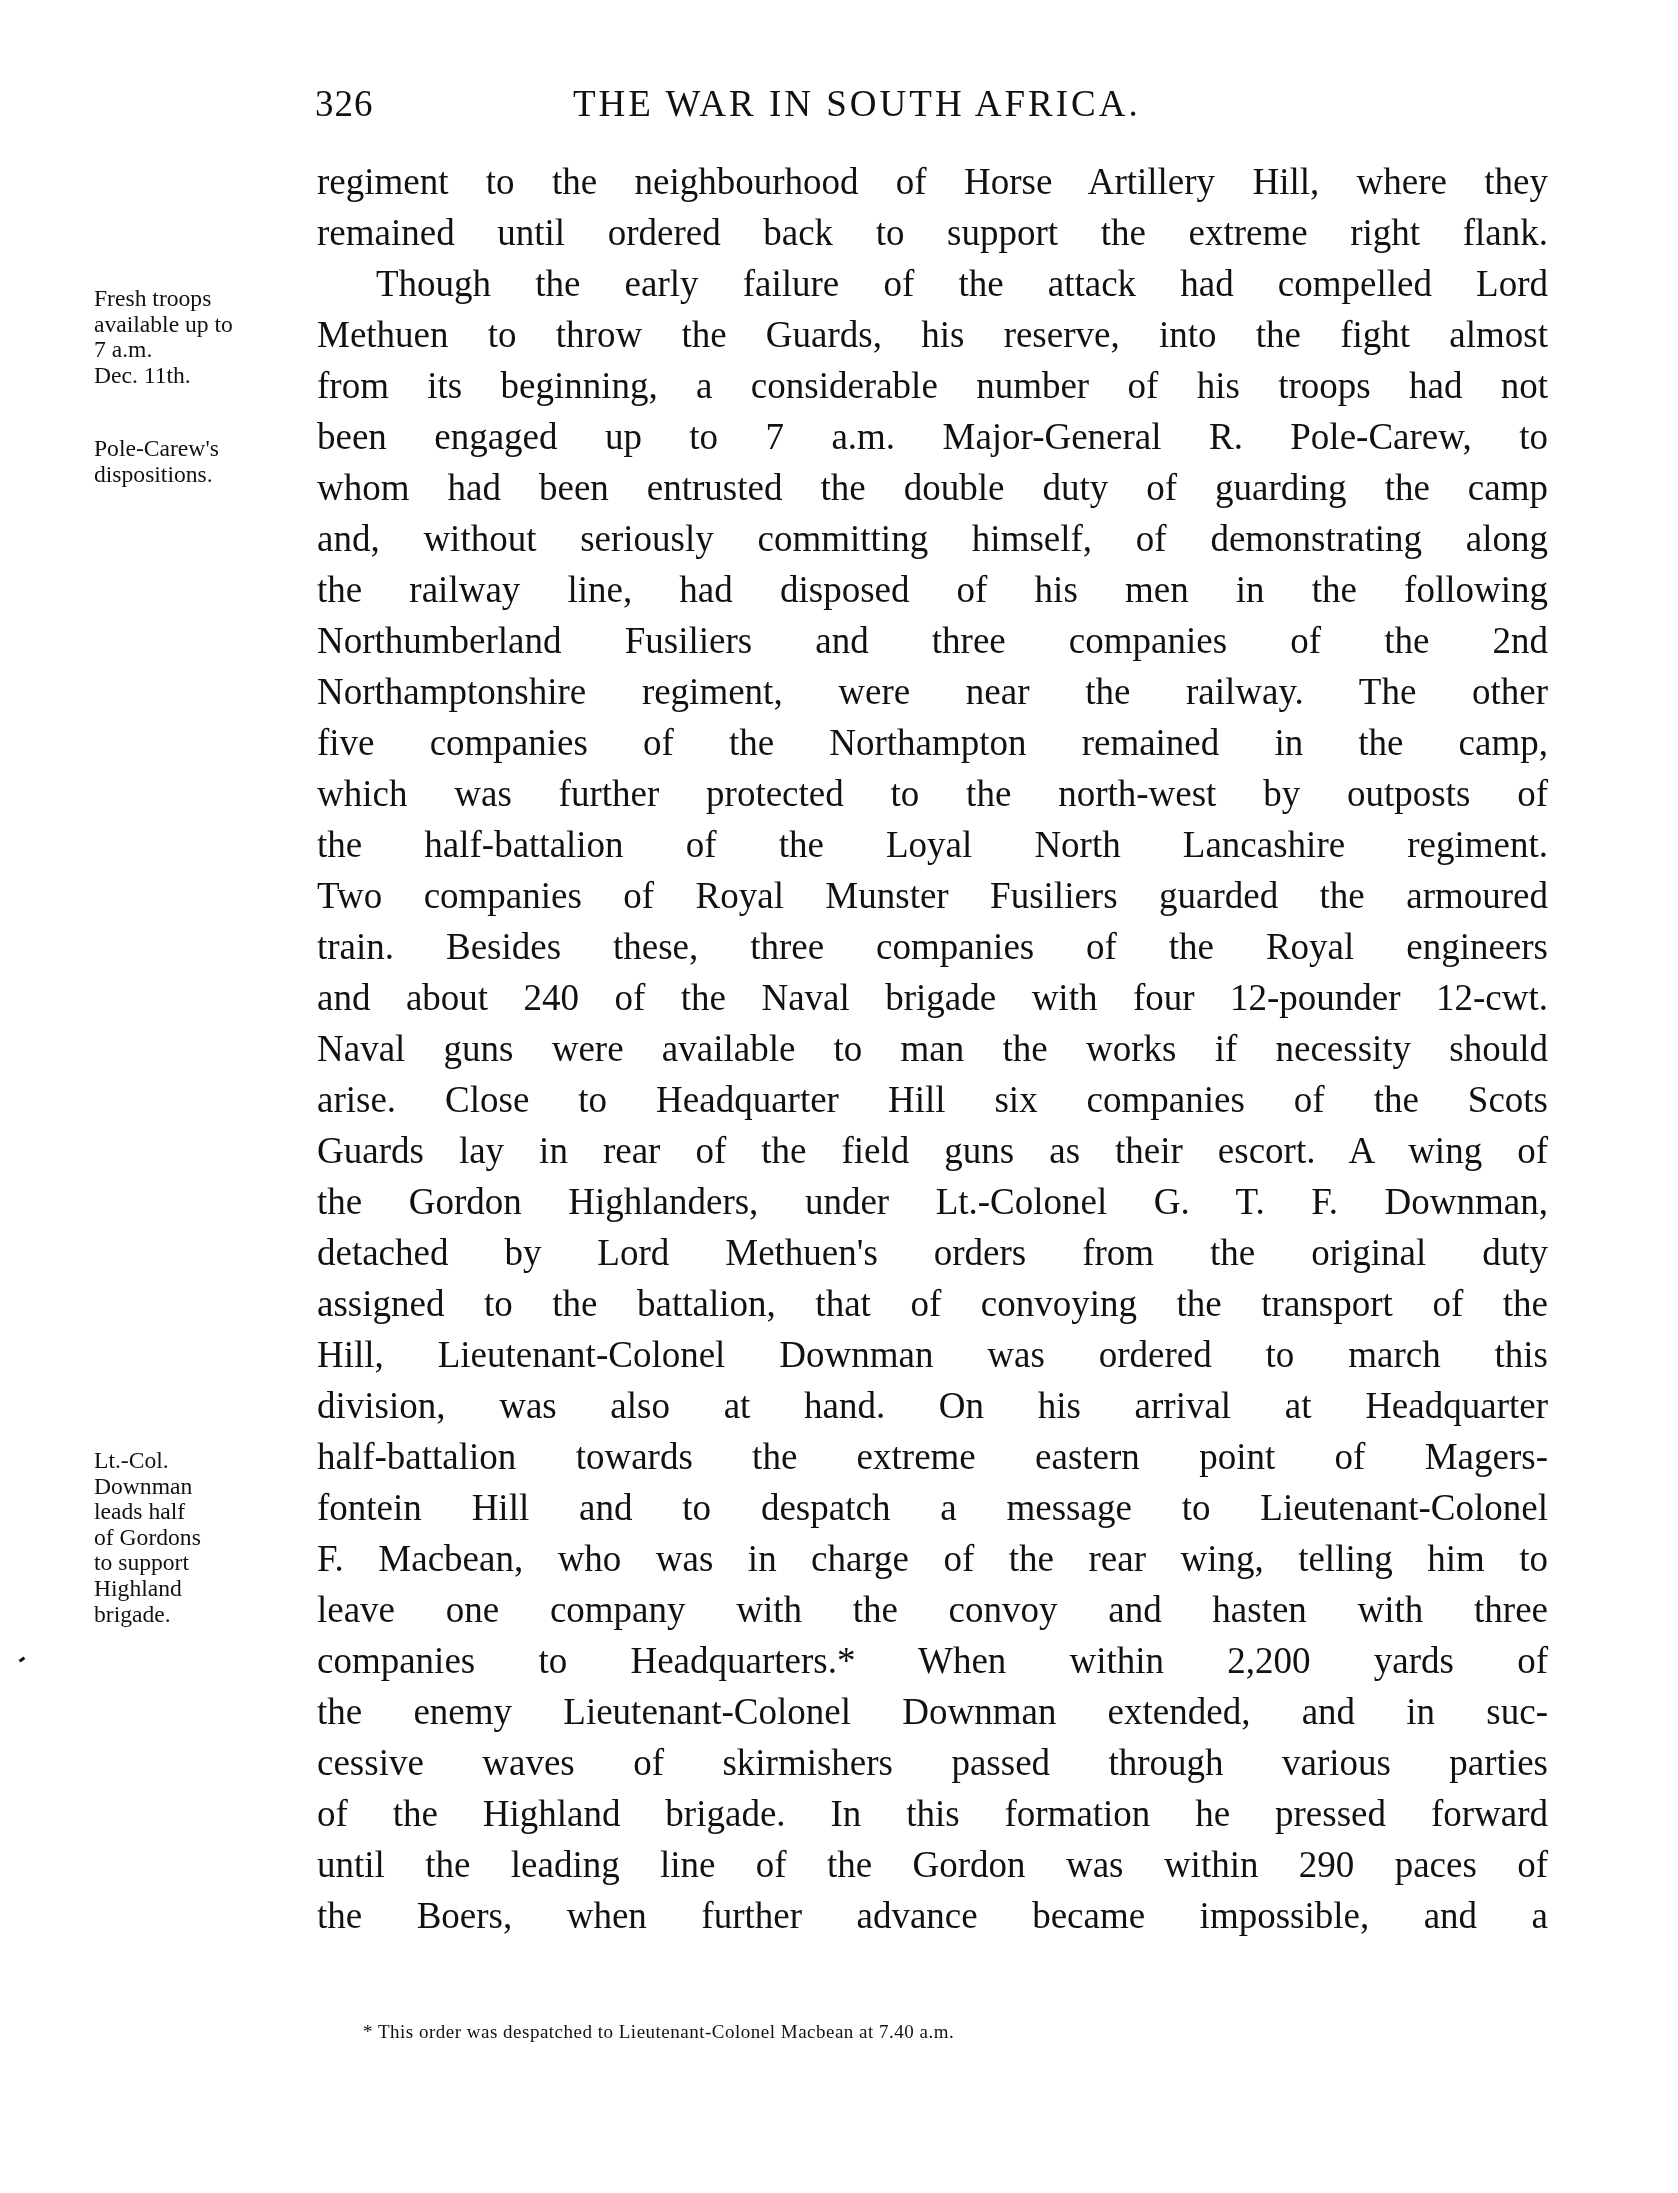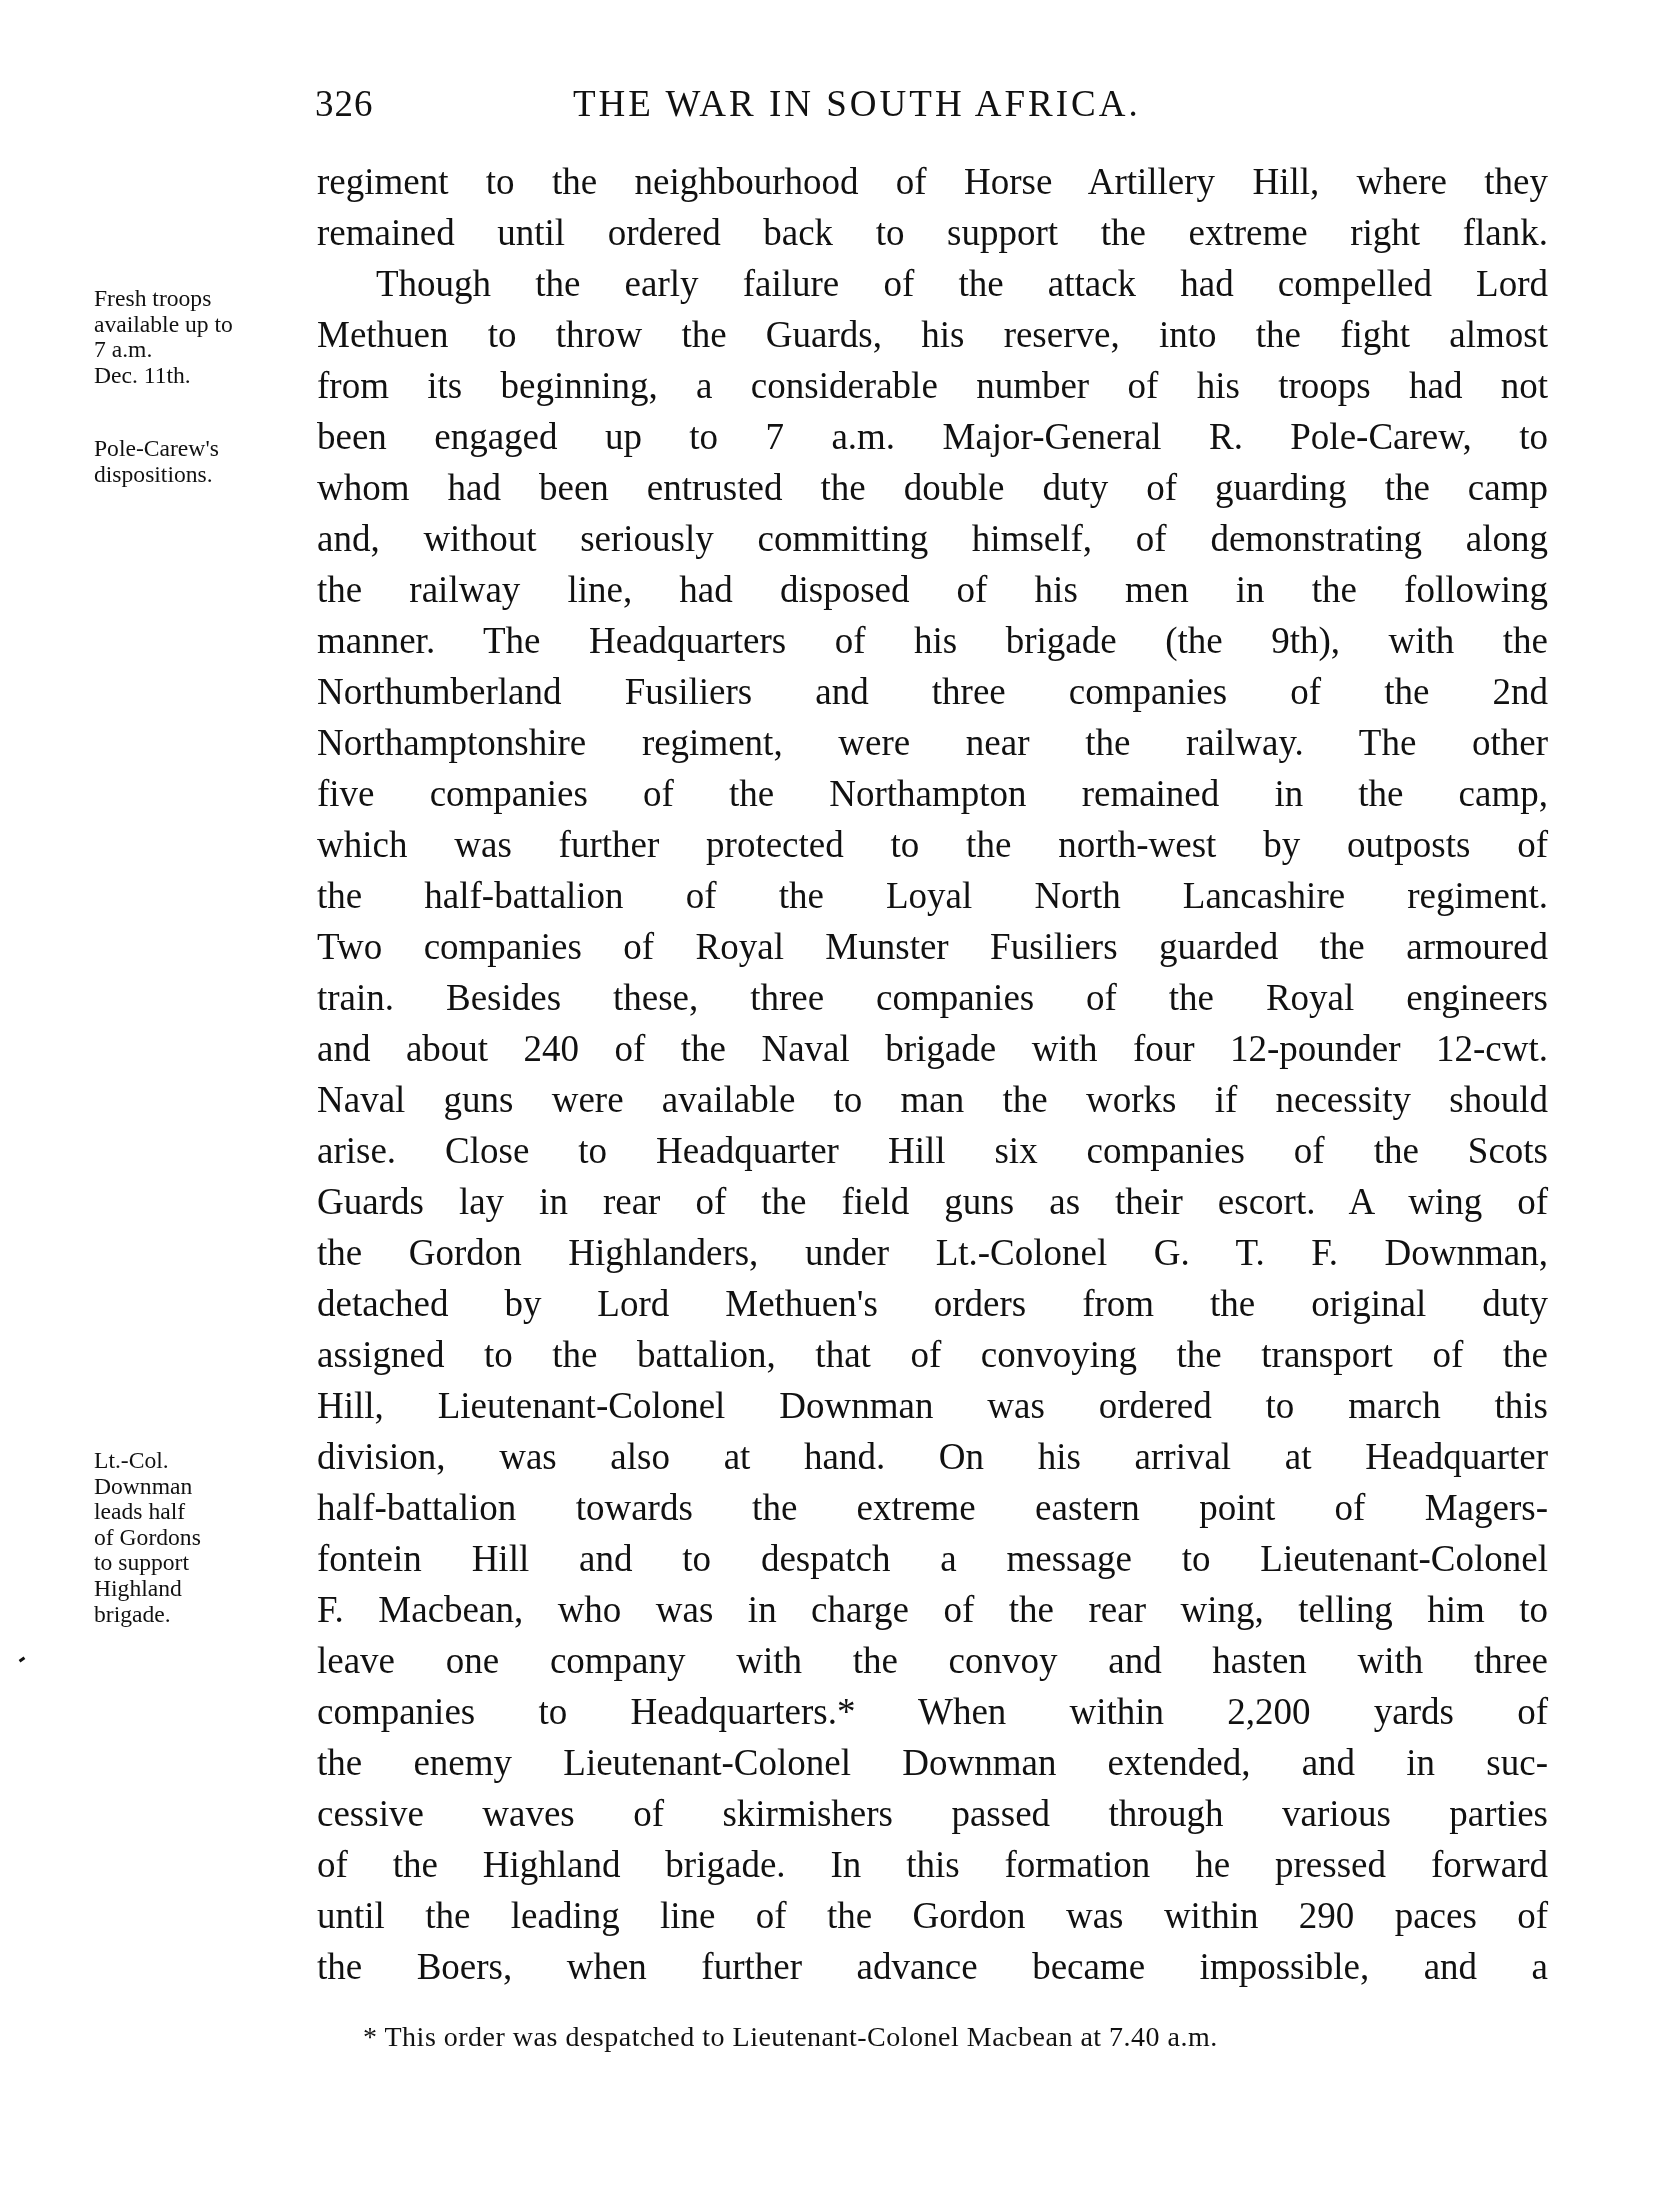--- a/index.html
+++ b/index.html
@@ -68,21 +68,21 @@
       display: block;
       white-space: nowrap;
     }
     .sn1 { top: 264px; }
     .sn2 { top: 414px; }
     .sn3 { top: 1426px; }
     .footnote {
       position: absolute;
       top: 2021px;
       left: 363px;
-      font-size: 28px;
+      font-size: 19px;
       letter-spacing: 0.5px;
       white-space: nowrap;
     }
     .stray-mark {
       position: absolute;
       left: 18.7px;
       top: 1658px;
       width: 5.9px;
       height: 3px;
       background: #111;
@@ -124,21 +124,20 @@
 <div class="body-text">
   <span class="line">regiment to the neighbourhood of Horse Artillery Hill, where they</span>
   <span class="line">remained until ordered back to support the extreme right flank.</span>
   <span class="line indent">Though the early failure of the attack had compelled Lord</span>
   <span class="line">Methuen to throw the Guards, his reserve, into the fight almost</span>
   <span class="line">from its beginning, a considerable number of his troops had not</span>
   <span class="line">been engaged up to 7 a.m. Major-General R. Pole-Carew, to</span>
   <span class="line">whom had been entrusted the double duty of guarding the camp</span>
   <span class="line">and, without seriously committing himself, of demonstrating along</span>
   <span class="line">the railway line, had disposed of his men in the following</span>
-  <span class="line">manner. The Headquarters of his brigade (the 9th), with the</span>
   <span class="line">Northumberland Fusiliers and three companies of the 2nd</span>
   <span class="line">Northamptonshire regiment, were near the railway. The other</span>
   <span class="line">five companies of the Northampton remained in the camp,</span>
   <span class="line">which was further protected to the north-west by outposts of</span>
   <span class="line">the half-battalion of the Loyal North Lancashire regiment.</span>
   <span class="line">Two companies of Royal Munster Fusiliers guarded the armoured</span>
   <span class="line">train. Besides these, three companies of the Royal engineers</span>
   <span class="line">and about 240 of the Naval brigade with four 12-pounder 12-cwt.</span>
   <span class="line">Naval guns were available to man the works if necessity should</span>
   <span class="line">arise. Close to Headquarter Hill six companies of the Scots</span>

